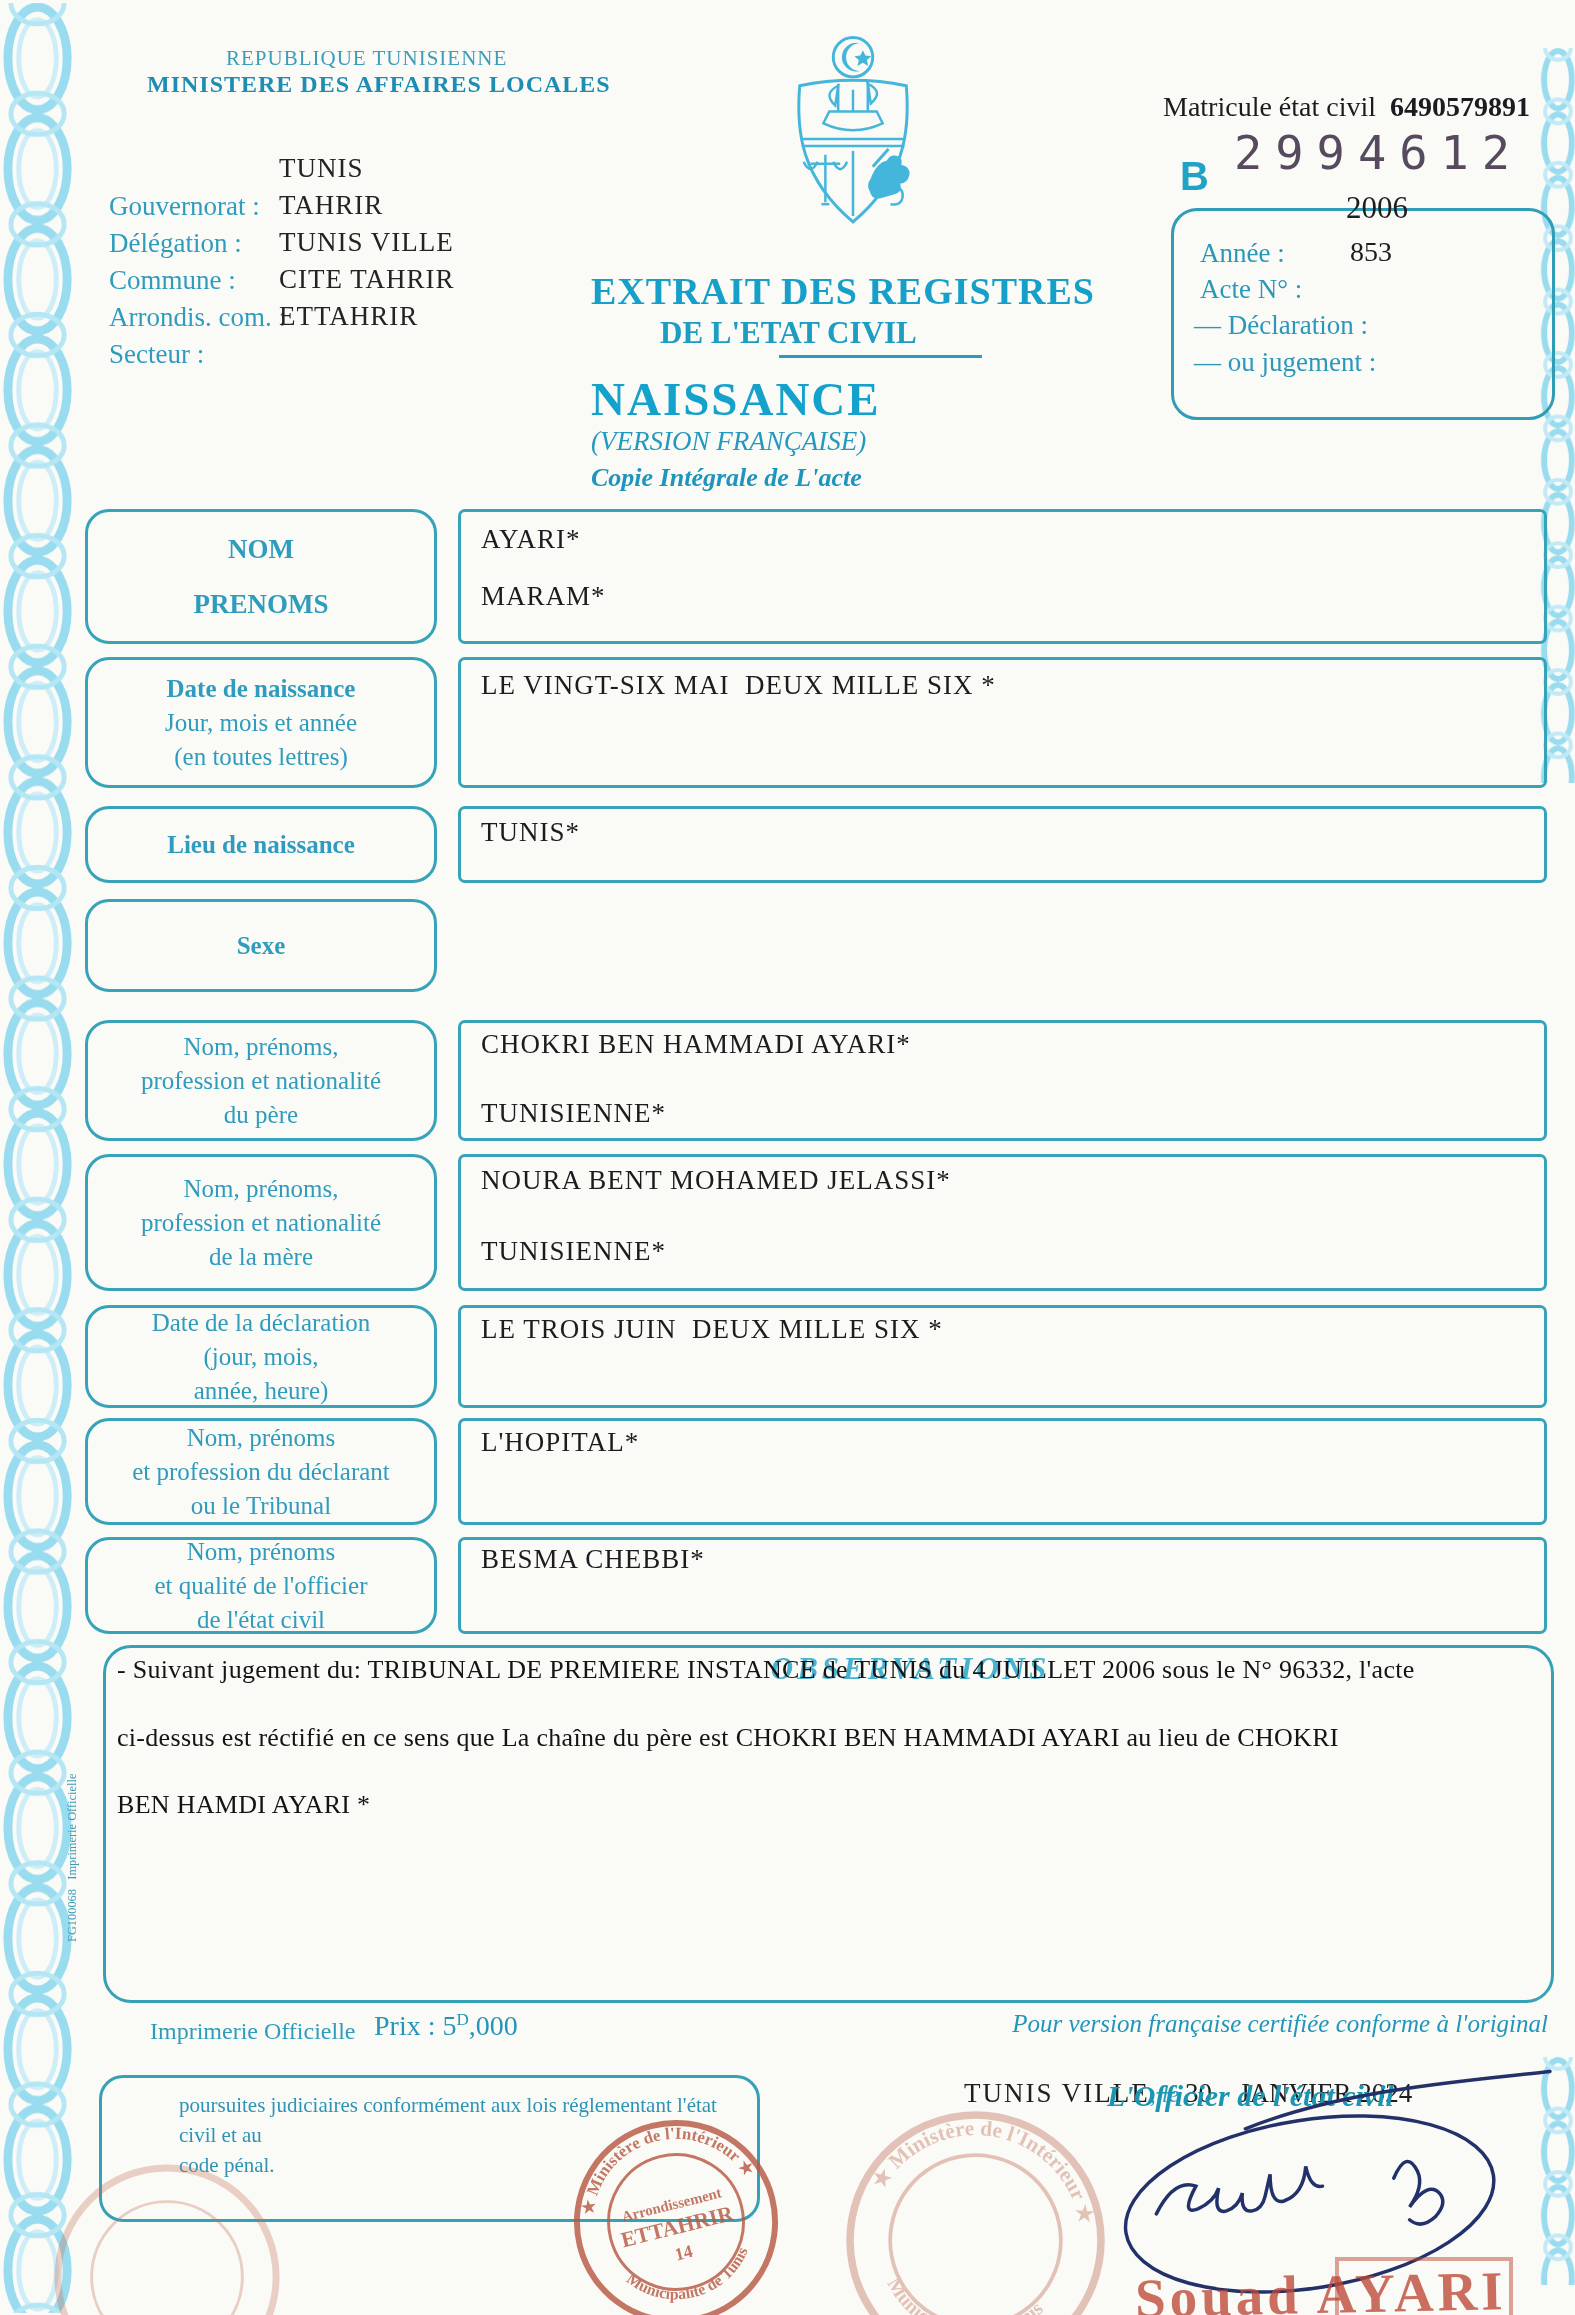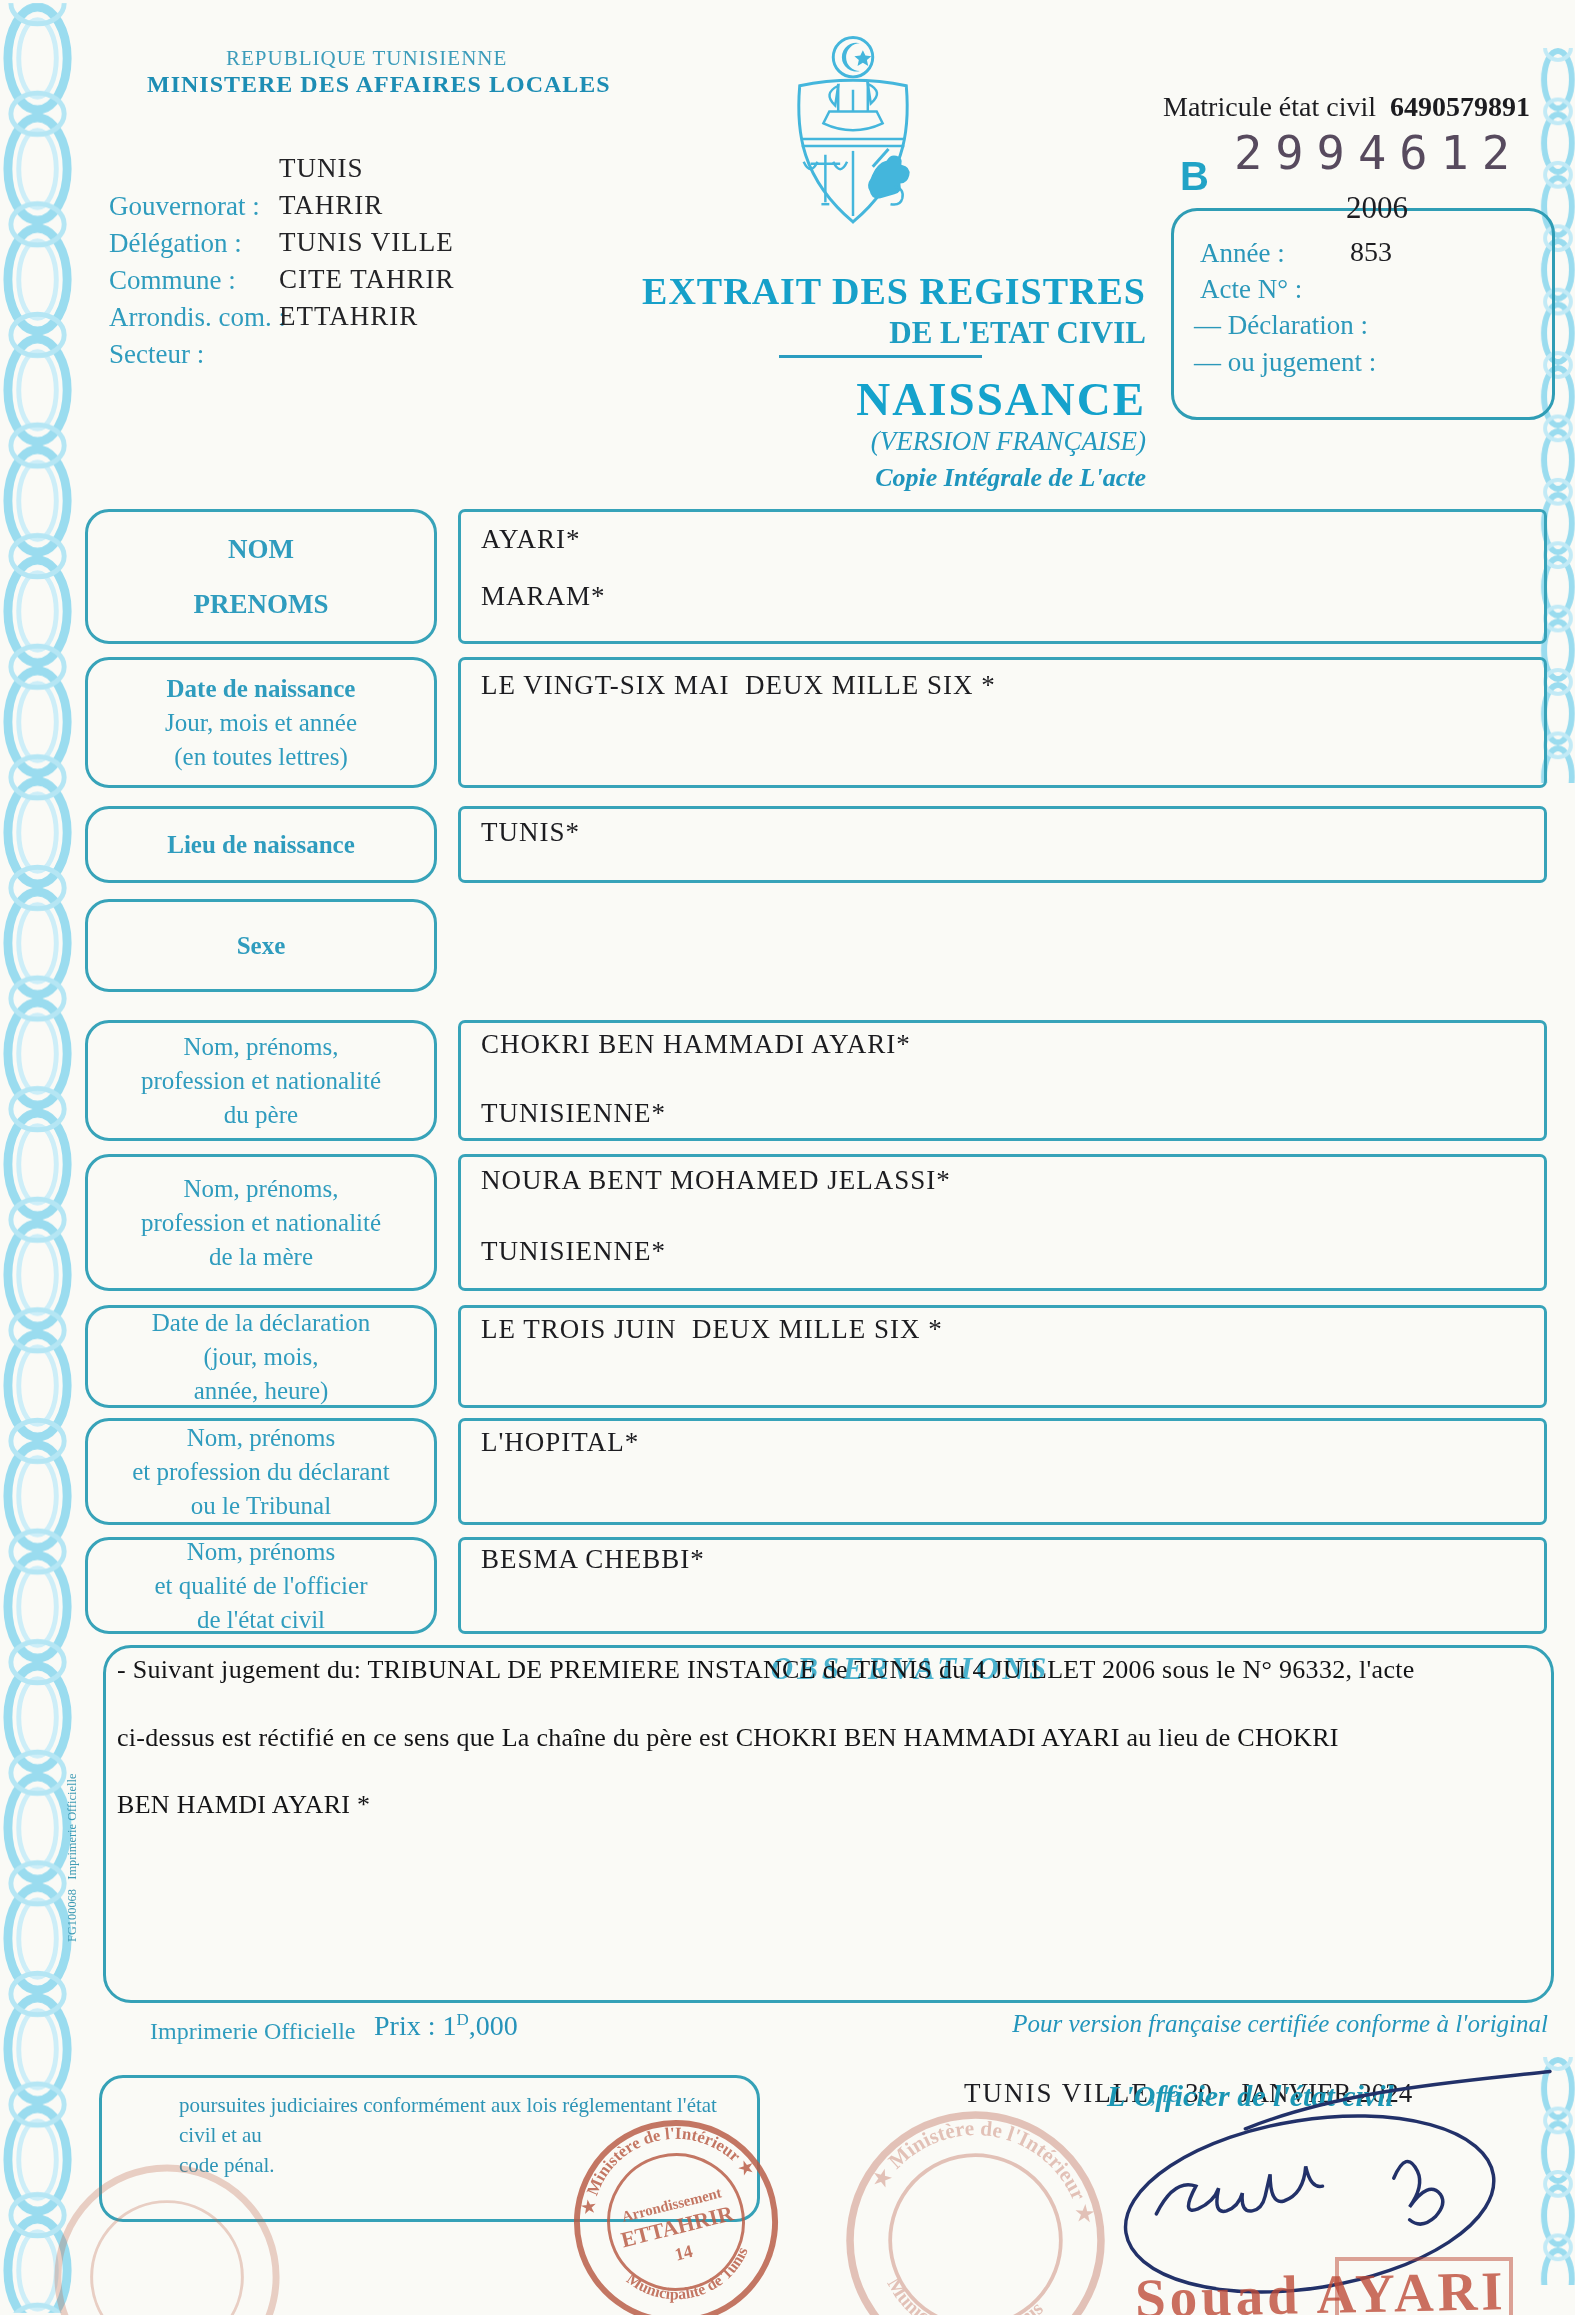--- a/index.html
+++ b/index.html
@@ -18,21 +18,21 @@
   .admin-values{left:279px;top:150px;font-size:27px;line-height:37px;color:#232326;letter-spacing:1px;}
   
   .matricule{left:1163px;top:91px;font-size:28px;}
   .matricule .mv{font-weight:bold;margin-left:14px;}
   .serial{left:1234px;top:125px;font-family:"DejaVu Sans Mono",monospace;font-size:47px;letter-spacing:13px;color:#574a5e;}
   .series-b{left:1180px;top:154px;font-family:"Liberation Sans","DejaVu Sans",sans-serif;font-size:40px;font-weight:bold;color:#21a3c6;}
   .acte-box{left:1171px;top:208px;width:378px;height:206px;border:3px solid #2f9db5;border-radius:26px;}
   .year2006{left:1326px;top:190px;font-size:31px;color:#1d1d22;margin-left:20px;}
   .abox-lbl{font-size:27px;color:#2b98ba;}
   
-  .title-wrap{left:626px;top:269px;width:520px;text-align:right;}
+  .title-wrap{left:591px;top:269px;width:520px;text-align:left;}
   .t1{font-size:38px;font-weight:bold;color:#16a0c9;letter-spacing:1px;}
   .t2{font-size:31px;font-weight:bold;color:#1e9dc2;padding-left:69px;margin-top:2px;}
   .t-underline{left:779px;top:355px;width:203px;height:3px;background:#2a9cc0;}
   .t3{font-size:47px;font-weight:bold;color:#14a2cc;letter-spacing:2px;margin-top:4px;}
   .t4{font-size:27px;font-style:italic;color:#2399bf;}
   .t5{font-size:26px;font-weight:bold;font-style:italic;color:#1e95bd;margin-top:6px;}
   
   .rlabel{
     left:85px;width:352px;border:3px solid #37a3b9;border-radius:24px;
     display:flex;flex-direction:column;justify-content:center;align-items:center;
@@ -240,21 +240,21 @@
 
   <div class="abs obs-box"></div>
   <div class="abs obs-title">OBSERVATIONS</div>
   <div class="abs obs-line" style="top:1655px">- Suivant jugement du: TRIBUNAL DE PREMIERE INSTANCE de TUNIS du 4 JUILLET 2006 sous le N° 96332, l'acte</div>
   <div class="abs obs-line" style="top:1723px">ci-dessus est réctifié en ce sens que  La chaîne du père est CHOKRI BEN HAMMADI AYARI au lieu de CHOKRI</div>
   <div class="abs obs-line" style="top:1790px">BEN HAMDI AYARI *</div>
 
   <div class="abs fg-code">FG100068   Imprimerie Officielle</div>
   <div class="abs imprimerie">Imprimerie Officielle</div>
   <div class="abs prix">
-    <span>Prix : 1</span><sup>D</sup><span>,000</span>
+    <span>Prix : 5</span><sup>D</sup><span>,000</span>
   </div>
   <div class="abs certif">Pour version française certifiée conforme à l'original</div>
   <div class="abs tunis-line">
     <span class="city">TUNIS VILLE</span><span class="le">, le </span><span class="pre">30    JANVIER 2024</span>
   </div>
   <div class="abs officer">L'Officier de l'état civil</div>
 
   <div class="abs note-box">
     <div class="nl2">poursuites judiciaires conformément aux lois réglementant l'état civil et au</div>
     <div class="nl2">code pénal.</div>

